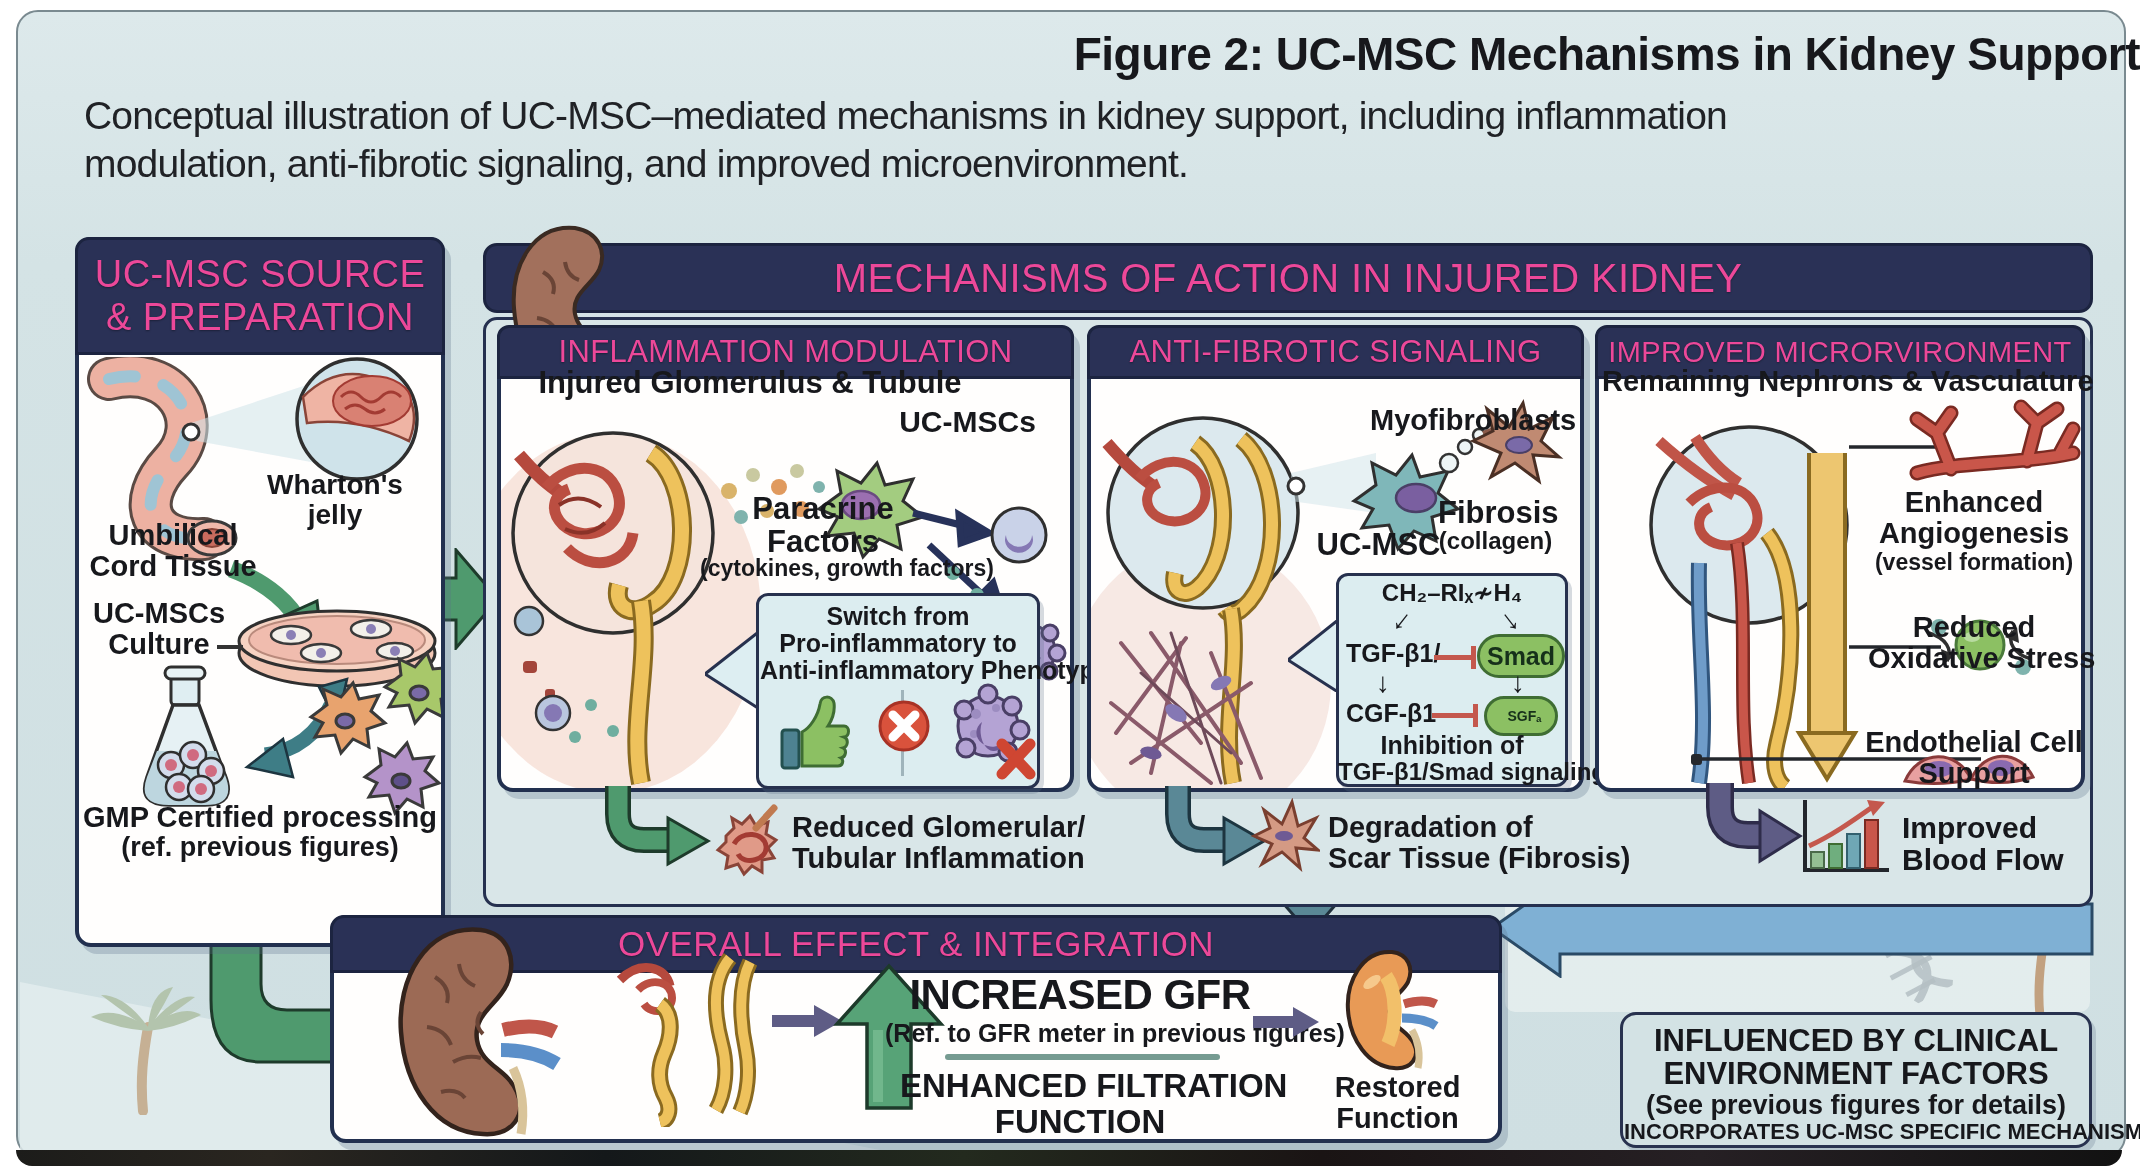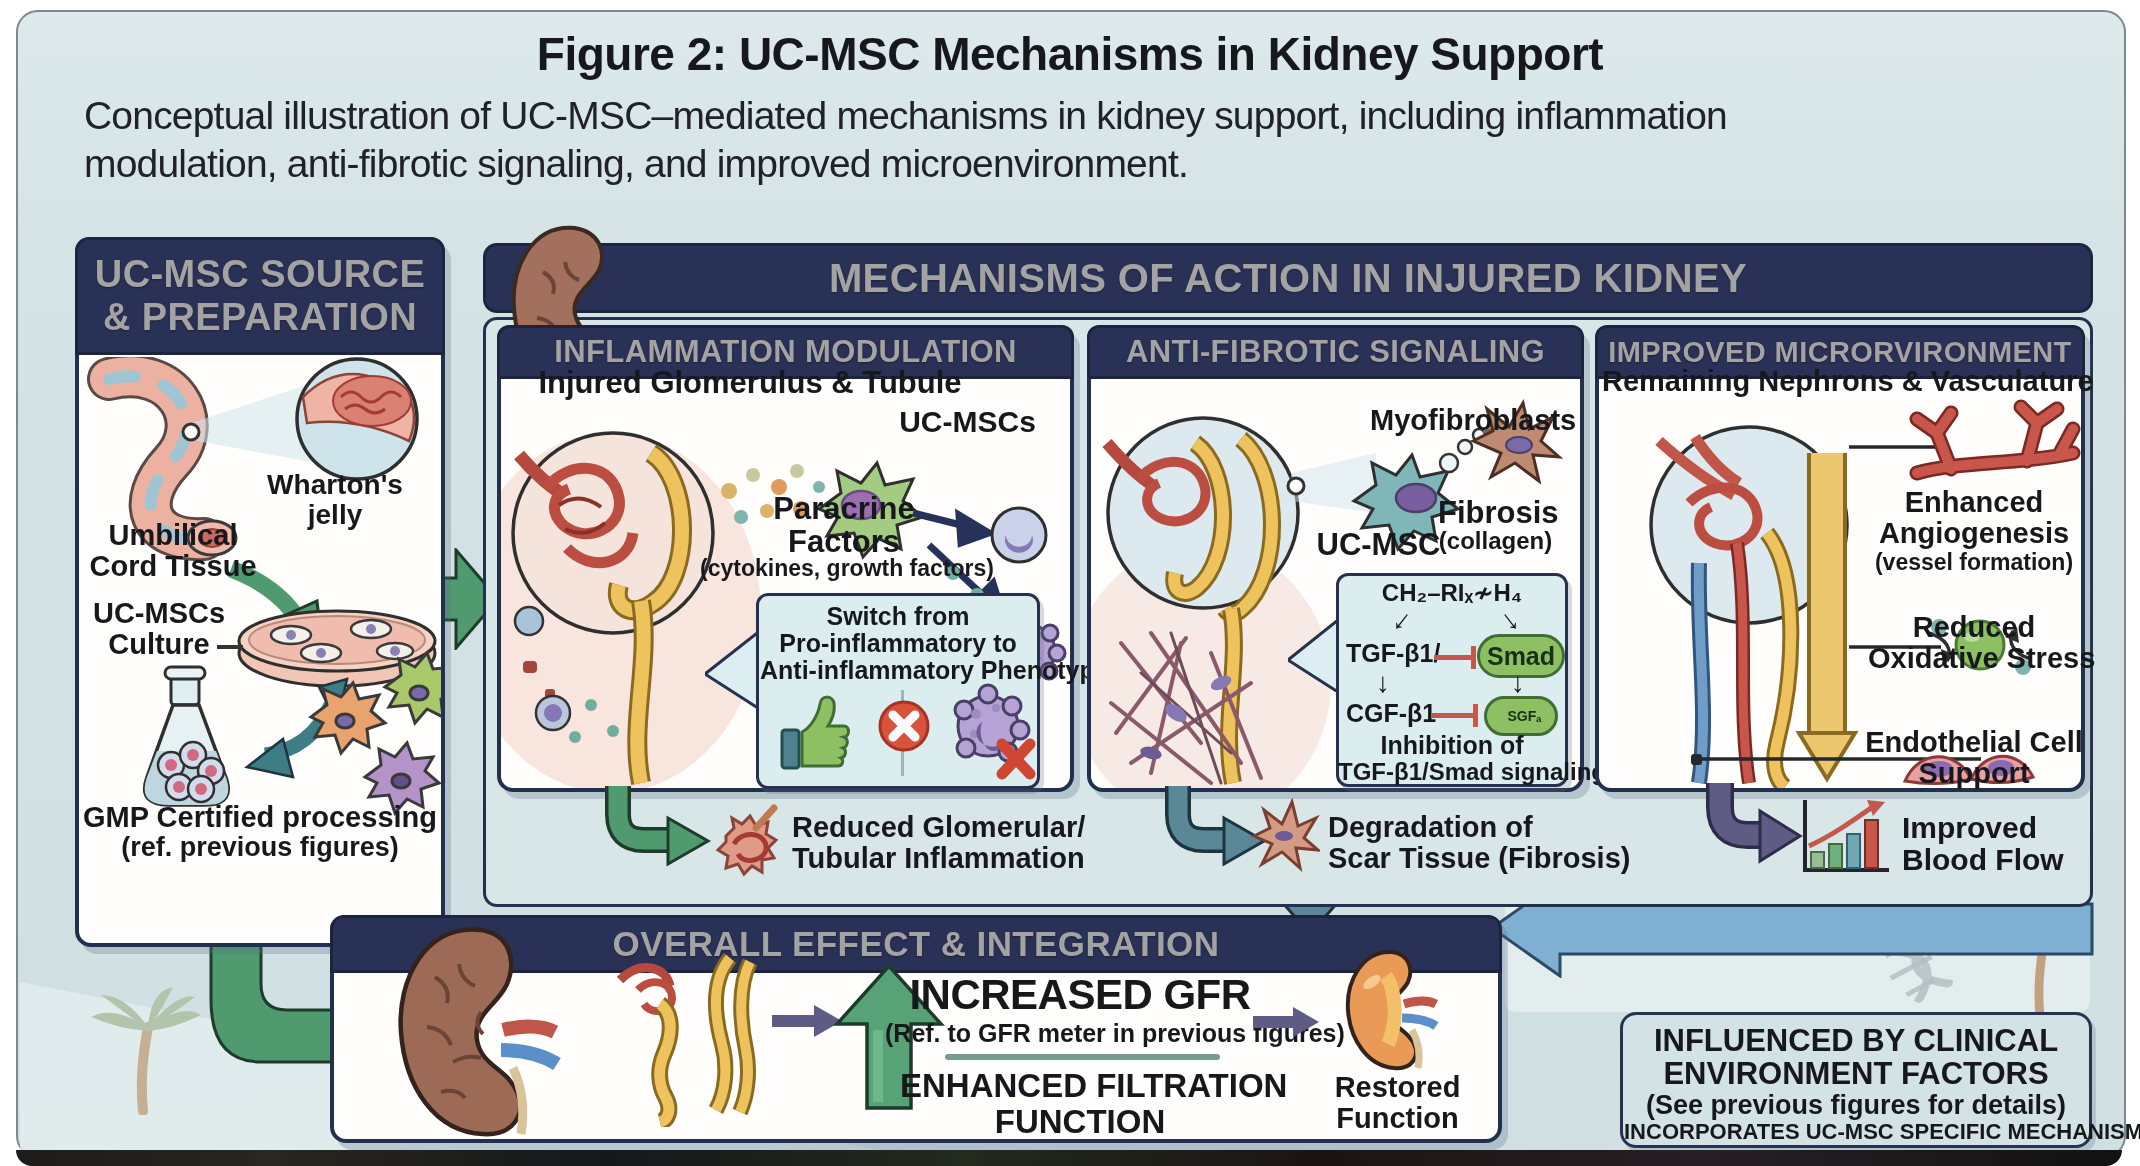--- a/index.html
+++ b/index.html
@@ -2,21 +2,21 @@
 <html><head>
 <meta charset="utf-8">
 <style>
   html,body{margin:0;padding:0;background:#fff;}
   #canvas{position:relative;width:2140px;height:1166px;background:#fff;overflow:hidden;
           font-family:"Liberation Sans",sans-serif;}
   .abs{position:absolute;}
   .t{font-family:"Liberation Sans",sans-serif;font-weight:700;color:#17181c;
      text-align:center;line-height:1.08;white-space:nowrap;}
   .tl{text-align:left;}
-  .ht{color:#a3a3a3;font-weight:700;letter-spacing:.4px;white-space:nowrap;
+  .ht{color:#ec4899;font-weight:400;letter-spacing:.4px;white-space:nowrap;
       text-shadow:0 1px 2px rgba(0,0,0,.35);}
   .navybar{background:#2a3156;border:3px solid #1c2440;display:flex;align-items:center;
            justify-content:center;box-sizing:border-box;}
   .panel{background:#fffefd;border:4px solid #22304f;border-radius:16px;
          box-shadow:6px 7px 0 rgba(90,110,135,.28);box-sizing:border-box;}
   .lightbox{background:#dcedf0;border:3px solid #27314e;border-radius:12px;
             box-sizing:border-box;box-shadow:4px 5px 0 rgba(90,110,135,.25);}
   .oval{background:#8cc063;border:3px solid #3f6d33;border-radius:30px;color:#16301a;
         font-weight:700;display:flex;align-items:center;justify-content:center;}
   .tbar{background:#c4584d;}
@@ -61,21 +61,21 @@
       <path d="M62,100 C30,80 30,60 62,42 C92,24 92,10 62,-6" transform="translate(18,4)"></path>
     </g>
     <g stroke="#b4bfc3" stroke-width="5" opacity="0.85">
       <line x1="34" y1="92" x2="66" y2="92"></line>
         <line x1="28" y1="70" x2="74" y2="70"></line>
       <line x1="34" y1="48" x2="68" y2="48"></line>
         <line x1="28" y1="24" x2="72" y2="24"></line>
     </g>
   </svg>
 
-  <div class="abs t" style="left:0;right:0;top:30px;font-size:46px;letter-spacing:-.5px;font-weight:800;">Figure 2: UC-MSC Mechanisms in Kidney Support</div>
+  <div class="abs t" style="left:0;right:0;top:30px;font-size:46px;letter-spacing:-.5px;font-weight:800;text-align:right;">Figure 2: UC-MSC Mechanisms in Kidney Support</div>
   <div class="abs t tl" style="left:84px;top:95px;font-size:39px;font-weight:500;letter-spacing:-.8px;color:#202226;text-align:center;">Conceptual illustration of UC-MSC–mediated mechanisms in kidney support, including inflammation</div>
   <div class="abs t tl" style="left:84px;top:143px;font-size:39px;font-weight:500;letter-spacing:-.8px;color:#202226;">modulation, anti-fibrotic signaling, and improved microenvironment.</div>
 
   <svg class="abs" style="left:410px;top:548px;" width="90" height="102" viewBox="0 0 90 102">
     <polygon points="0,30 46,30 46,2 88,51 46,100 46,72 0,72" fill="#4f9a6e" stroke="#1e3b2b" stroke-width="3"></polygon>
   </svg>
   <svg class="abs" style="left:1050px;top:560px;" width="62" height="84" viewBox="0 0 62 84">
     <polygon points="0,26 26,26 26,4 60,42 26,80 26,58 0,58" fill="#49808f" stroke="#1d3540" stroke-width="3"></polygon>
   </svg>
   <svg class="abs" style="left:1554px;top:550px;" width="68" height="102" viewBox="0 0 68 102">
@@ -280,21 +280,21 @@
         <circle cx="556" cy="270" r="8"></circle>
           <circle cx="548" cy="288" r="8"></circle>
           <circle cx="508" cy="286" r="8"></circle>
       </g>
       <path d="M518,258 a14,12 0 1,0 22,16 a10,16 0 0,1 -22,-16 Z" fill="#6e5a94"></path>
     </g>
   </svg>
 
   <div class="abs t" style="left:510px;top:366px;width:480px;font-size:31px;">Injured Glomerulus &amp; Tubule</div>
   <div class="abs t" style="left:865px;top:406px;width:205px;font-size:30px;">UC-MSCs</div>
-  <div class="abs t" style="left:748px;top:492px;width:192px;text-align:center;">
+  <div class="abs t" style="left:727px;top:492px;width:192px;text-align:center;">
     <div style="font-size:31px;">Paracrine</div>
     <div style="font-size:31px;">Factors</div>
   </div>
   <div class="abs t" style="left:672px;top:556px;width:302px;font-size:23px;font-weight:600;margin-left:24px;">(cytokines, growth factors)</div>
 
   <svg class="abs" style="left:705px;top:630px;" width="58" height="80" viewBox="0 0 58 80">
     <polygon points="56,0 56,80 0,44" fill="#ddeef2" stroke="#27314e" stroke-width="3"></polygon>
   </svg>
   <div class="abs lightbox" style="left:756px;top:593px;width:284px;height:196px;"></div>
   <div class="abs t" style="left:760px;top:603px;width:276px;">

